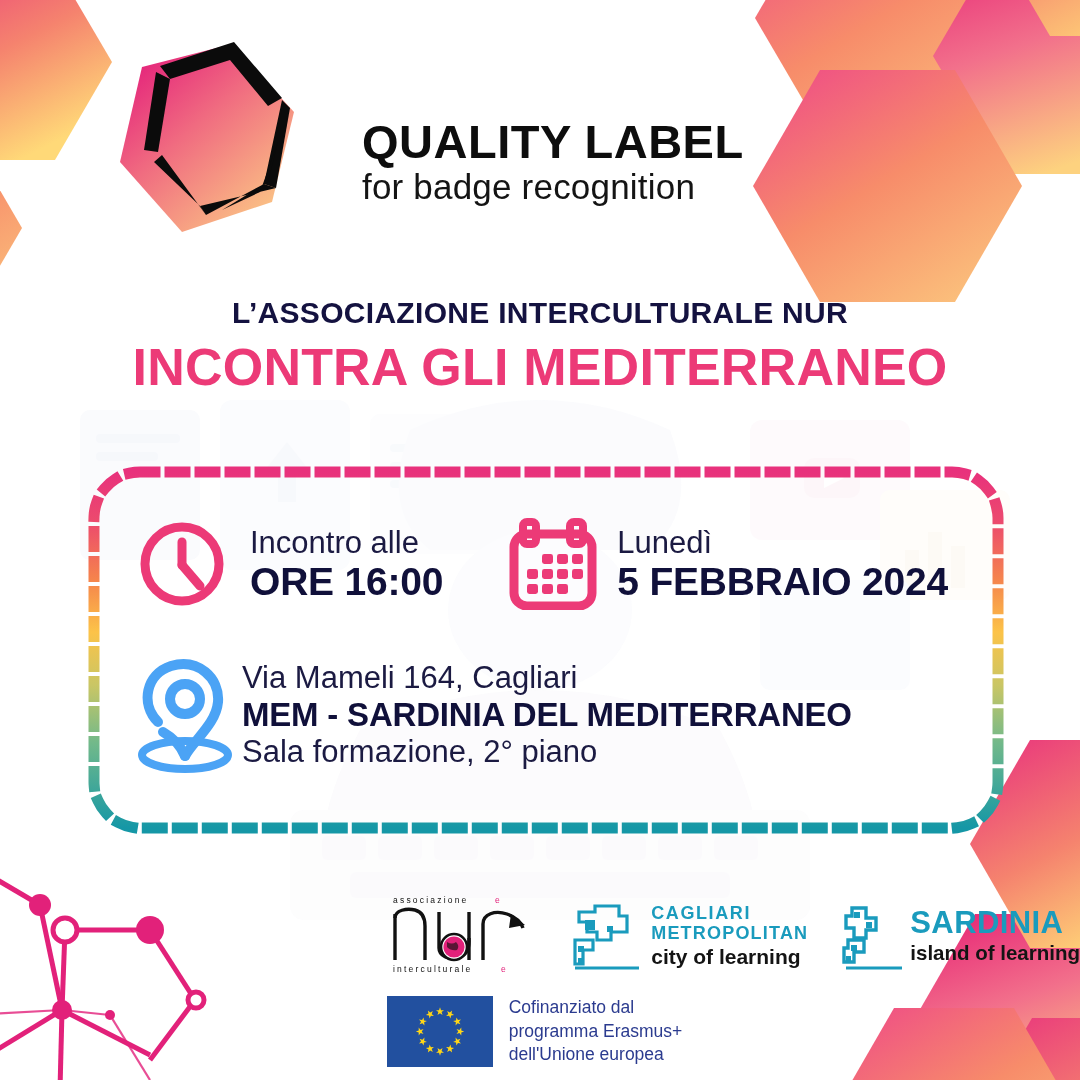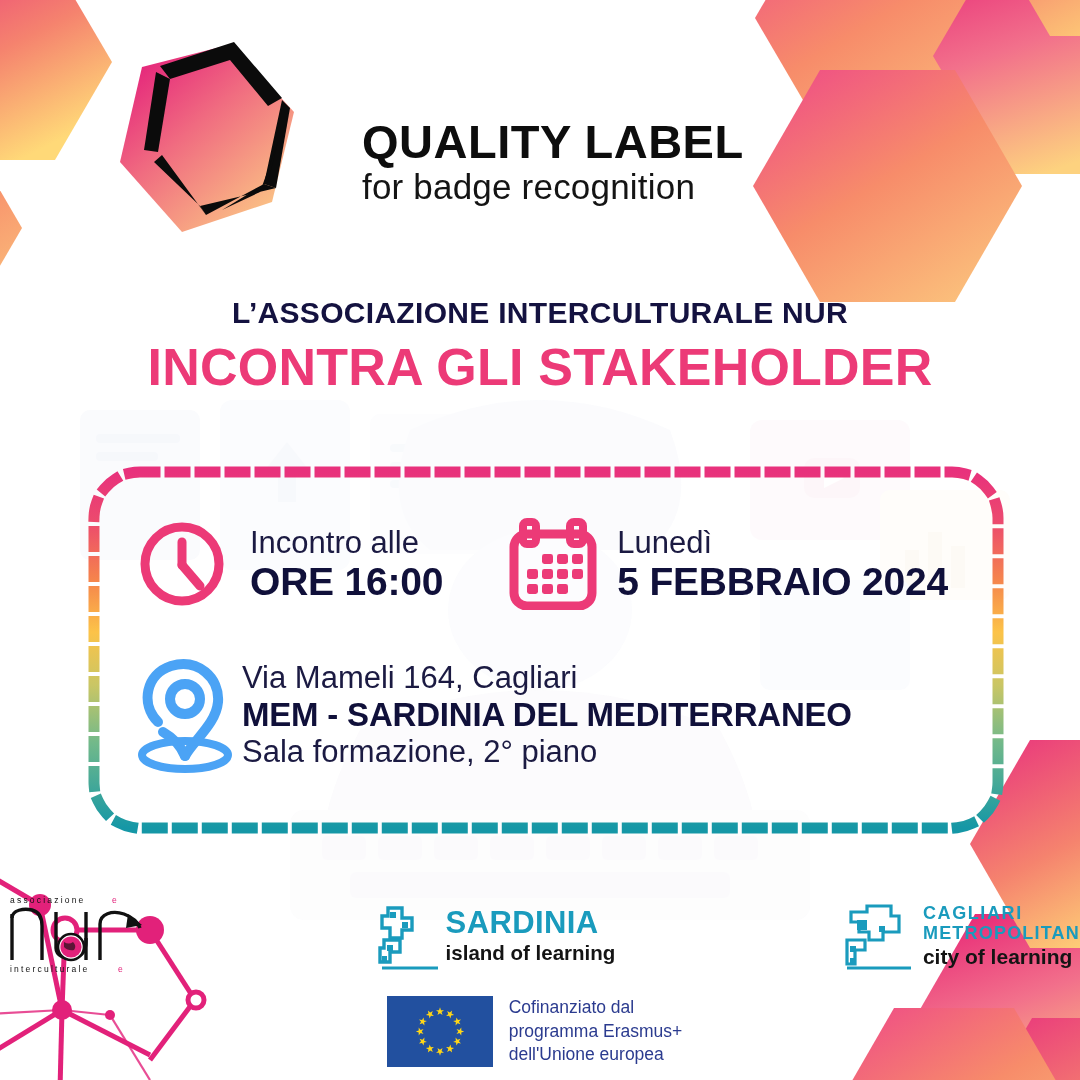--- a/index.html
+++ b/index.html
@@ -63,21 +63,21 @@
 
   .time-block { margin-left:22px; }
   .date-block { margin-left:20px; }
   .loc-block { margin-left:8px; }
 
   .row-loc { margin-top:46px; }
 
   
   .logos {
     position:absolute; left:0; top:892px; width:1080px;
-    display:flex; justify-content:space-between; align-items:center; gap:18px;
+    display:flex; justify-content:flex-end; align-items:center; gap:30px;
   }
   .eu-row {
     position:absolute; left:0; top:996px; width:1069px;
     display:flex; justify-content:center; align-items:center;
   }
   .eu-text {
     margin-left:16px; font-size:17.5px; color:#2b3b8f; line-height:1.34;
     font-family:"Liberation Sans", sans-serif;
   }
 </style>
@@ -212,21 +212,21 @@
       <path d="M186 160 L196 120 L178 170 L140 188 Z" fill="#0b0b0b"></path>
     </svg>
     <div class="ql-text">
       <div class="ql-title">QUALITY LABEL</div>
       <div class="ql-sub">for badge recognition</div>
     </div>
   </div>
 
   <div class="heads">
     <div class="head-1">L’ASSOCIAZIONE INTERCULTURALE NUR</div>
-    <div class="head-2">INCONTRA GLI STAKEHOLDER</div>
+    <div class="head-2">INCONTRA GLI MEDITERRANEO</div>
   </div>
 
   <div class="card">
     <svg class="card-border" viewBox="0 0 916 368" preserveAspectRatio="none">
       <rect x="6" y="6" width="904" height="356" rx="46" ry="46" fill="none" stroke="url(#gDash)" stroke-width="11" stroke-dasharray="15 15" stroke-linecap="square"></rect>
     </svg>
 
     <div class="card-inner">
 
       <div class="row row-top">
@@ -305,59 +305,59 @@
           <path d="M100 68 L100 32 C100 22 112 18 124 22 C132 25 138 30 140 36"></path>
         </g>
         <path d="M128 22 L142 33 L126 36 Z" fill="#111"></path>
         <circle cx="71" cy="55" r="13" fill="#fff" stroke="#111" stroke-width="2.6"></circle>
         <circle cx="71" cy="55" r="10.6" fill="#e2217a"></circle>
         <path d="M64 50 q5 3 9 0 q4 4 1 8 q-6 1 -10 -3z" fill="#111" opacity="0.65"></path>
       </svg>
     </div>
 
     <div style="display:flex; align-items:center;">
-      <svg width="66" height="72" viewBox="0 0 66 72">
-        <g fill="none" stroke="#1a9bbd" stroke-width="3.4">
-          <path d="M14 8 h14 v10 h10 v12 h-10 v8 h-12 v-10 h-8 v-12 h6 z"></path>
-          <path d="M10 40 h16 v12 h-10 v10 h-10 v-14 h4 z"></path>
-        </g>
-        <g fill="#1a9bbd">
-          <rect x="16" y="12" width="6" height="6"></rect>
-          <rect x="28" y="22" width="6" height="6"></rect>
-          <rect x="13" y="45" width="6" height="6"></rect>
-          <rect x="8" y="56" width="5" height="5"></rect>
-        </g>
-        <path d="M8 68 h56" stroke="#1a9bbd" stroke-width="3"></path>
-      </svg>
-      <div style="margin-left:6px;">
-        <div style="font-size:31px; font-weight:bold; color:#1a9bbd; line-height:1.0; letter-spacing:0.4px;">SARDINIA</div>
-        <div style="font-size:20.5px; font-weight:bold; color:#141414; line-height:1.15; margin-top:3px;">island of learning</div>
-      </div>
-    </div>
-
-    <div style="display:flex; align-items:center;">
       <svg width="78" height="72" viewBox="0 0 78 72">
         <g fill="none" stroke="#1a9bbd" stroke-width="3.2">
           <path d="M30 6 h24 v10 h8 v16 h-16 v8 h-14 v-8 h-10 v-10 h-8 v-10 h16 z"></path>
           <path d="M10 40 h18 v10 h-10 v14 h-8 z"></path>
         </g>
         <g fill="#1a9bbd">
           <rect x="20" y="20" width="10" height="10"></rect>
           <rect x="42" y="26" width="6" height="6"></rect>
           <rect x="13" y="46" width="6" height="6"></rect>
           <rect x="13" y="58" width="5" height="5"></rect>
         </g>
         <path d="M10 68 h64" stroke="#1a9bbd" stroke-width="3"></path>
       </svg>
       <div style="margin-left:8px;">
         <div style="font-size:18px; font-weight:bold; color:#1a9bbd; line-height:1.12; letter-spacing:1.6px;">CAGLIARI</div>
         <div style="font-size:18px; font-weight:bold; color:#1a9bbd; line-height:1.12; letter-spacing:1.2px;">METROPOLITAN</div>
         <div style="font-size:21px; font-weight:bold; color:#141414; line-height:1.15; margin-top:1px;">city of learning</div>
       </div>
     </div>
+
+    <div style="display:flex; align-items:center;">
+      <svg width="66" height="72" viewBox="0 0 66 72">
+        <g fill="none" stroke="#1a9bbd" stroke-width="3.4">
+          <path d="M14 8 h14 v10 h10 v12 h-10 v8 h-12 v-10 h-8 v-12 h6 z"></path>
+          <path d="M10 40 h16 v12 h-10 v10 h-10 v-14 h4 z"></path>
+        </g>
+        <g fill="#1a9bbd">
+          <rect x="16" y="12" width="6" height="6"></rect>
+          <rect x="28" y="22" width="6" height="6"></rect>
+          <rect x="13" y="45" width="6" height="6"></rect>
+          <rect x="8" y="56" width="5" height="5"></rect>
+        </g>
+        <path d="M8 68 h56" stroke="#1a9bbd" stroke-width="3"></path>
+      </svg>
+      <div style="margin-left:6px;">
+        <div style="font-size:31px; font-weight:bold; color:#1a9bbd; line-height:1.0; letter-spacing:0.4px;">SARDINIA</div>
+        <div style="font-size:20.5px; font-weight:bold; color:#141414; line-height:1.15; margin-top:3px;">island of learning</div>
+      </div>
+    </div>
   </div>
 
   <div class="eu-row">
     <svg width="106" height="71" viewBox="0 0 106 71">
       <rect x="0" y="0" width="106" height="71" fill="#22509f"></rect>
       <g fill="#ffd617">
         <g transform="translate(53,35.5)">
           <g transform="rotate(0) translate(0,-20)">
               <polygon points="0,-4.2 1.0,-1.3 4.0,-1.3 1.6,0.6 2.5,3.5 0,1.7 -2.5,3.5 -1.6,0.6 -4.0,-1.3 -1.0,-1.3"></polygon>
             </g>

